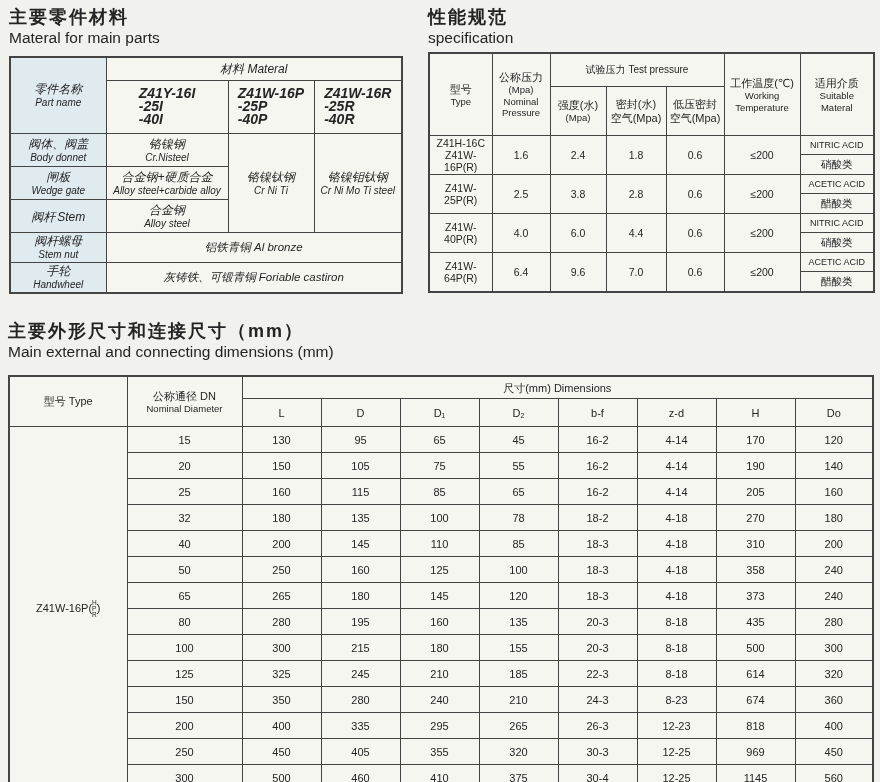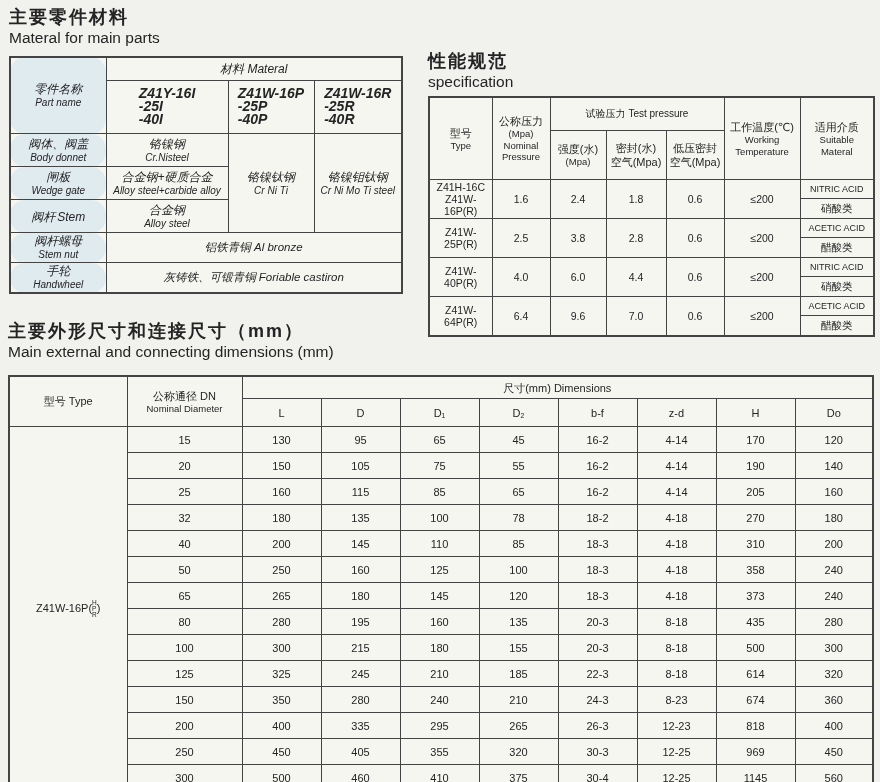--- a/index.html
+++ b/index.html
@@ -4,34 +4,34 @@
 <style>
   html,body{margin:0;padding:0;}
   #page{position:relative;width:880px;height:782px;background:#f1f2ed;
         font-family:"Liberation Sans","DejaVu Sans",sans-serif;color:#242424;overflow:hidden;}
   .title-zh{font-size:18px;font-weight:bold;letter-spacing:2px;line-height:22px;}
   .title-en{font-size:15.5px;line-height:19px;}
   table{border-collapse:collapse;table-layout:fixed;background:#f6f6f1;}
   td{border:1px solid #444;text-align:center;vertical-align:middle;padding:0;overflow:hidden;}
   .zh{font-size:12px;line-height:15px;}
   .en{font-size:10px;line-height:12px;}
-  .blue{background:#e0ebef;border-radius:15px;}
+  .blue{background:#e0ebef;}
   
   .sec-materials{position:absolute;left:9px;top:6px;width:376px;}
   .mat-table{width:392px;margin-top:9px;border:2px solid #444;}
   .mat-table td{height:32px;font-style:italic;}
   .mat-table tr.h1 td{height:22px;font-size:12px;}
   .mat-table tr.h2 td{height:52px;}
   .mat-table tr.r4 td,.mat-table tr.r5 td{height:29px;}
   .modelblock{display:inline-block;text-align:left;font-size:14px;font-weight:bold;line-height:13px;}
   .span-mat{font-size:11.5px;}
   .inline-lab .zh{margin-right:2px;}
   .inline-lab .zh,.inline-lab .en{display:inline-block;font-size:12px;}
   
-  .sec-spec{position:absolute;left:428px;top:6px;width:445px;margin-top:44px;}
+  .sec-spec{position:absolute;left:428px;top:6px;width:445px;}
   .spec-table{width:445px;margin-top:5px;border:2px solid #444;}
   .spec-table td{font-size:10px;}
   .spec-table .ht{height:32px;}
   .spec-table .hb{height:48px;text-align:center;}
   .spec-table tr.d td{height:38px;font-size:10.5px;}
   .hzh{font-size:11px;line-height:14px;}
   .hen{font-size:9.5px;line-height:11.5px;}
   .medcell{padding:0;}
   .med-top{height:18px;line-height:18px;border-bottom:1px solid #444;font-size:9px;}
   .med-bot{height:19px;line-height:19px;font-size:10.5px;}

